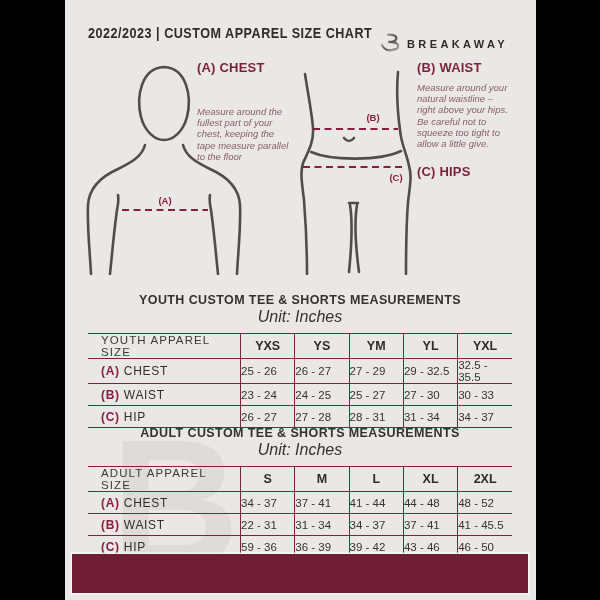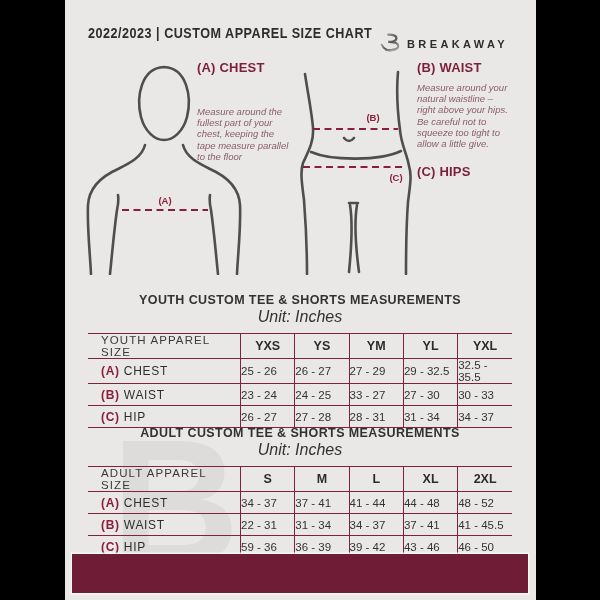--- a/index.html
+++ b/index.html
@@ -161,21 +161,21 @@
               <td>25 - 26</td>
               <td>26 - 27</td>
               <td>27 - 29</td>
               <td>29 - 32.5</td>
               <td>32.5 - 35.5</td>
             </tr>
             <tr>
               <td class="label-col"><span class="key">(B)</span> WAIST</td>
               <td>23 - 24</td>
               <td>24 - 25</td>
-              <td>33 - 27</td>
+              <td>25 - 27</td>
               <td>27 - 30</td>
               <td>30 - 33</td>
             </tr>
             <tr>
               <td class="label-col"><span class="key">(C)</span> HIP</td>
               <td>26 - 27</td>
               <td>27 - 28</td>
               <td>28 - 31</td>
               <td>31 - 34</td>
               <td>34 - 37</td>

